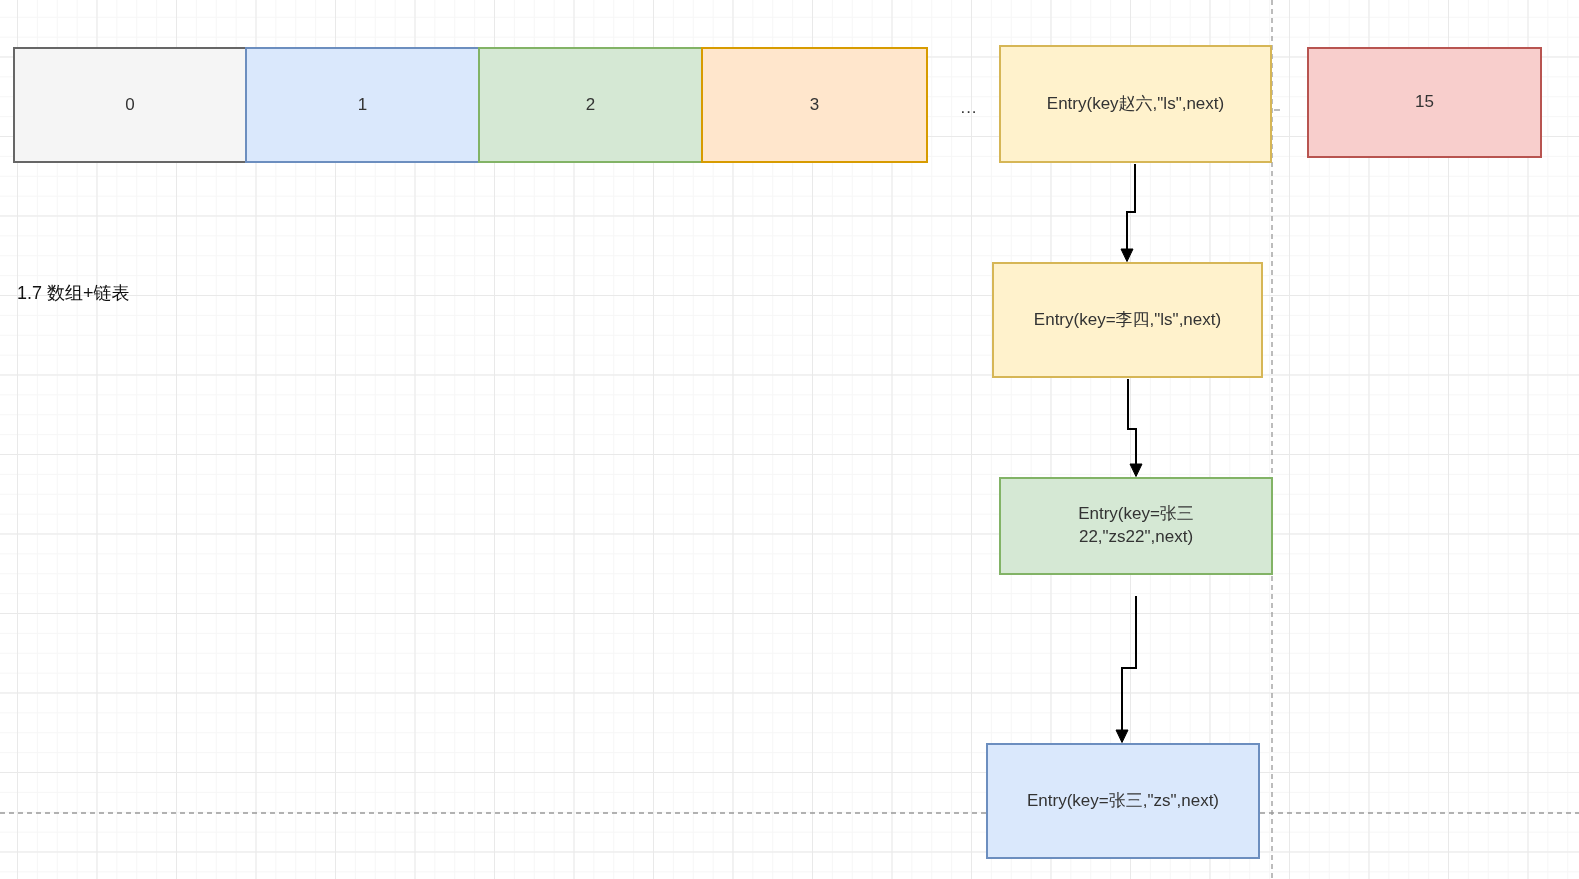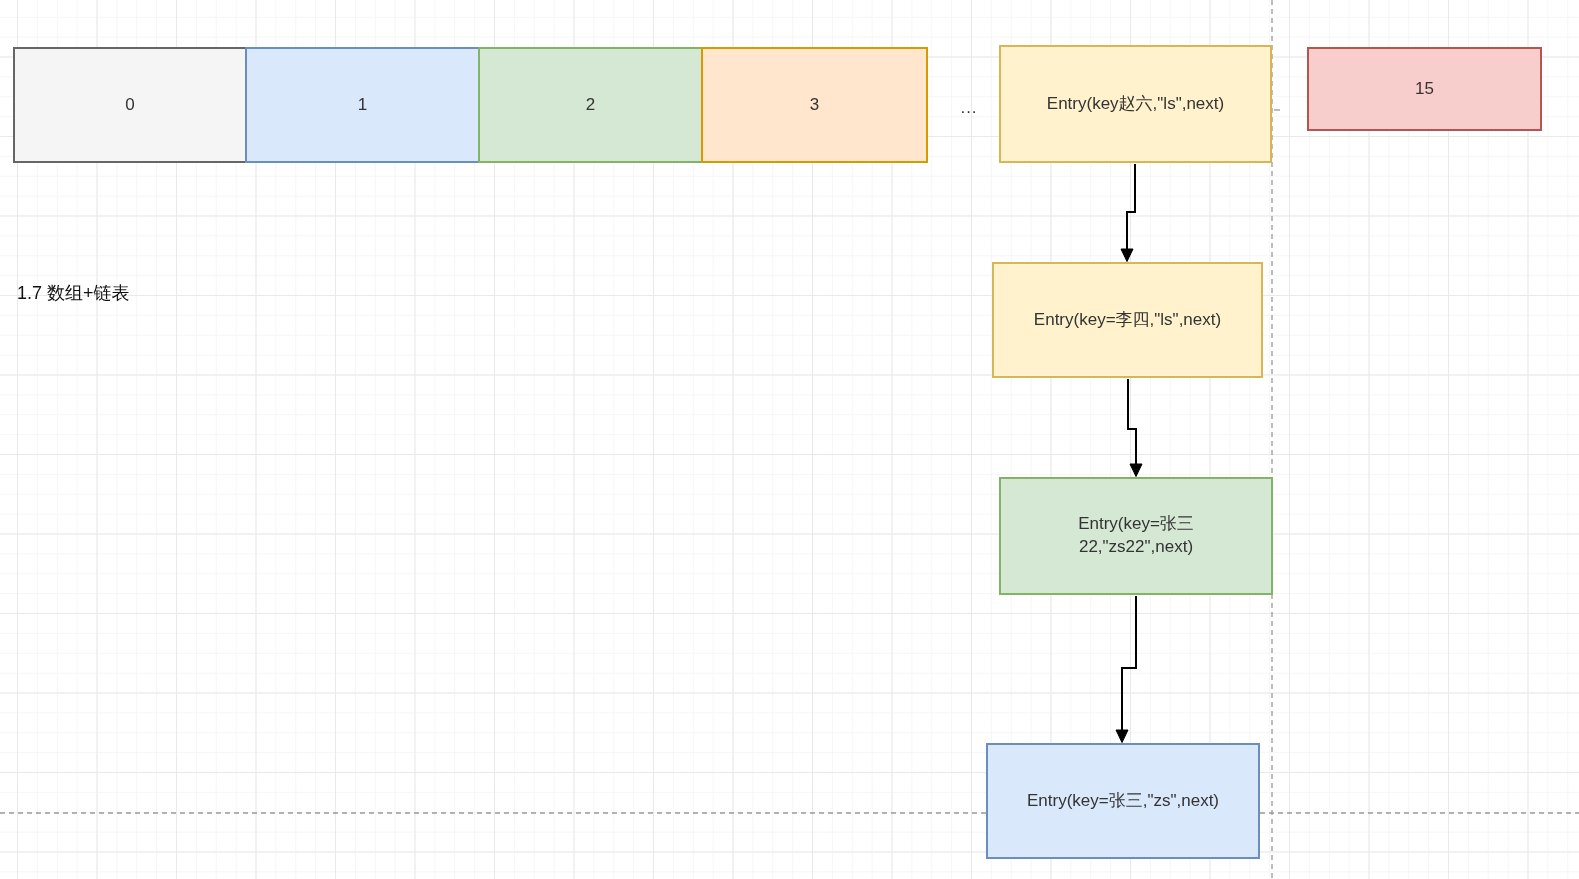--- a/index.html
+++ b/index.html
@@ -95,29 +95,29 @@
   <div class="shape c-orange" style="left:701px; top:47px; width:227px; height:116px;">
     <span>3</span>
   </div>
 
   <div class="ellipsis" style="left:948px; top:98px; width:42px; text-align:center;">...</div>
 
   <div class="shape c-yellow" style="left:999px; top:45px; width:273px; height:118px;">
     <span>Entry(key赵六,"ls",next)</span>
   </div>
 
-  <div class="shape c-red" style="left:1307px; top:47px; width:235px; height:84px;">
+  <div class="shape c-red" style="left:1307px; top:47px; width:235px; height:111px;">
     <span>15</span>
   </div>
 
   <div class="shape c-yellow" style="left:992px; top:262px; width:271px; height:116px;">
     <span>Entry(key=李四,"ls",next)</span>
   </div>
 
-  <div class="shape c-green" style="left:999px; top:477px; width:274px; height:118px;">
+  <div class="shape c-green" style="left:999px; top:477px; width:274px; height:98px;">
     <span>Entry(key=张三
 22,"zs22",next)</span>
   </div>
 
   <div class="shape c-blue" style="left:986px; top:743px; width:274px; height:116px;">
     <span>Entry(key=张三,"zs",next)</span>
   </div>
 
   <div class="floating-label" style="left:17px; top:281px;text-align:center;">1.7 数组+链表</div>
 

